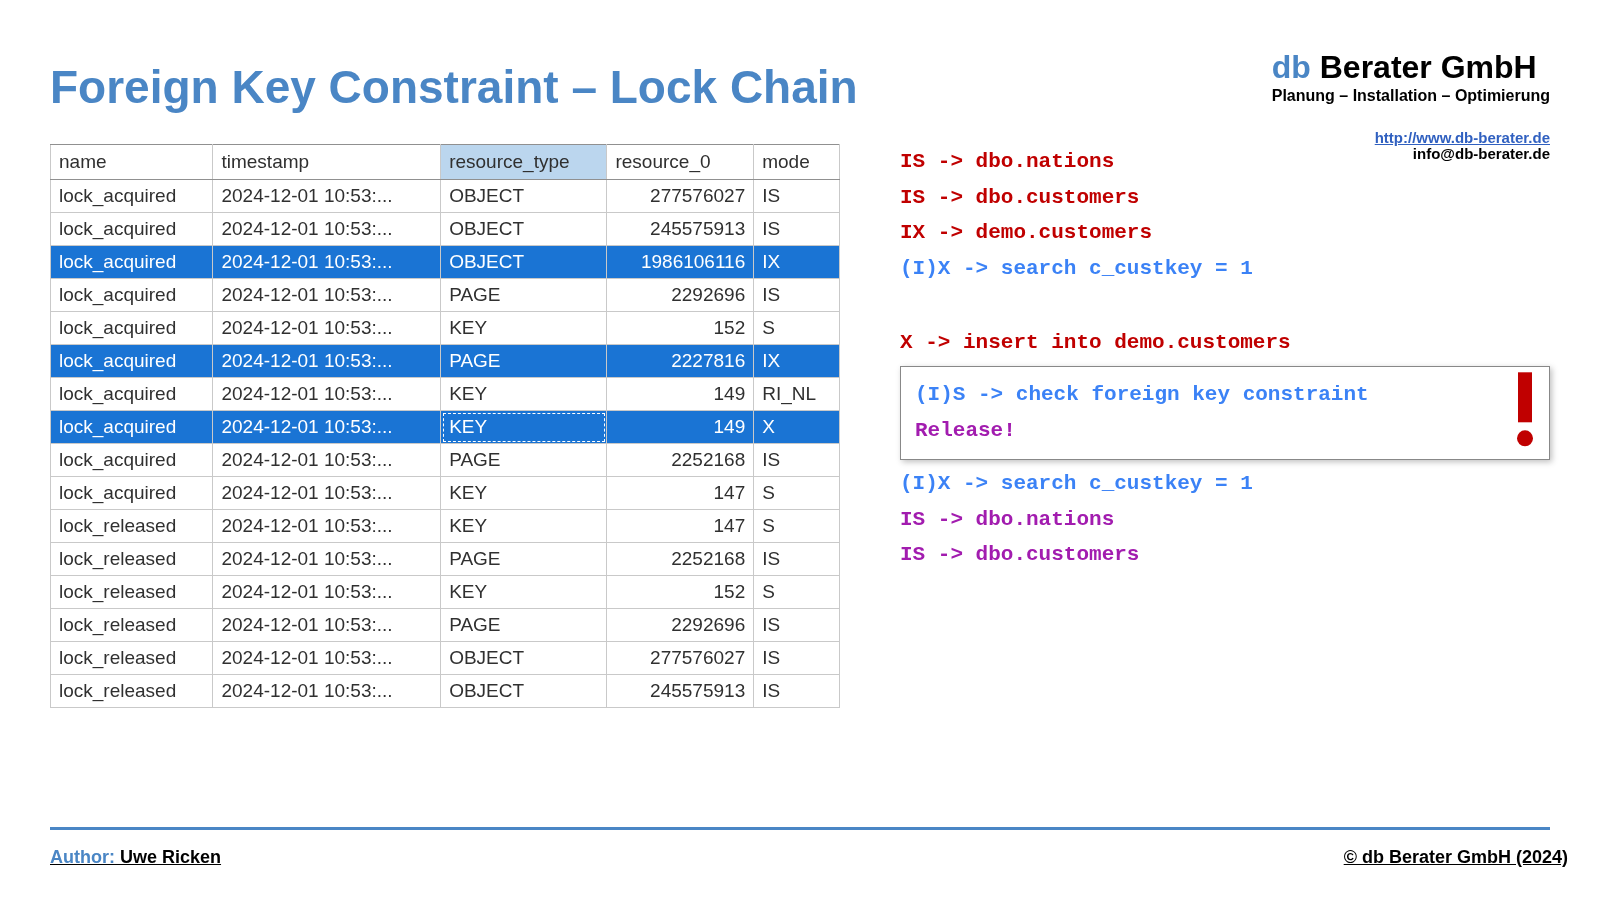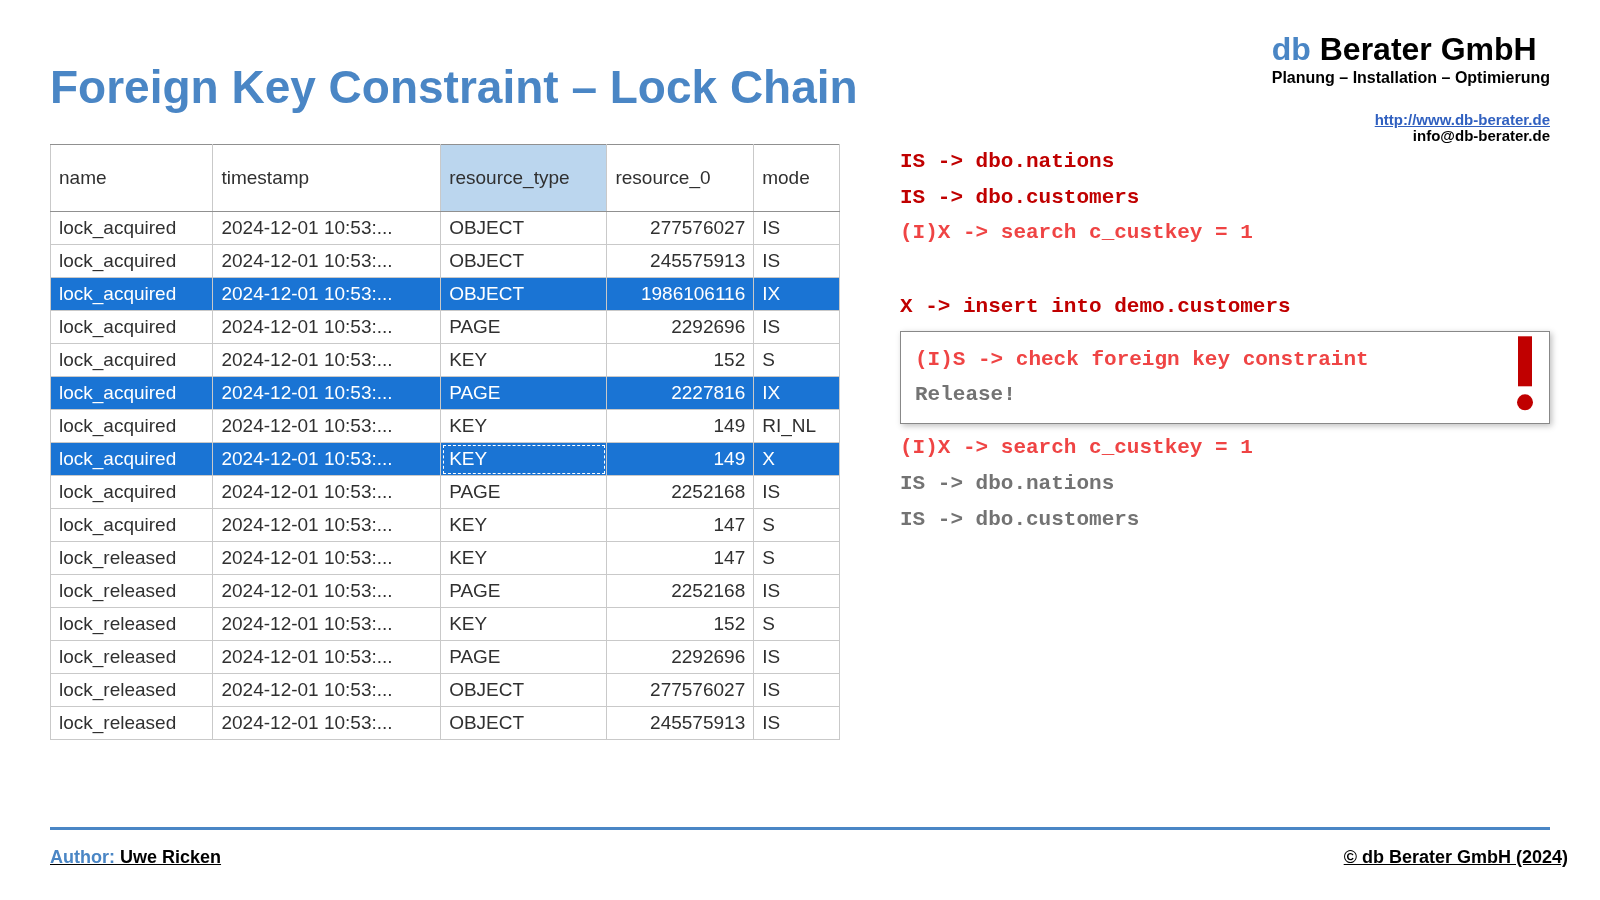--- a/index.html
+++ b/index.html
@@ -21,21 +21,21 @@
     padding: 50px 50px 30px 50px;
   }
   .title {
     font-size: 46px;
     font-weight: 700;
     color: #4A86C5;
     margin: 10px 0 30px 0;
   }
   .branding {
     position: absolute;
-    top: 32px;
+    top: 50px;
     right: 50px;
     text-align: left;
     line-height: 1.1;
   }
   .branding-main {
     font-size: 32px;
     font-weight: 700;
   }
   .branding-main .db {
     color: #4A86C5;
@@ -75,21 +75,21 @@
   }
   table.lock-table {
     border-collapse: collapse;
     width: 100%;
     font-size: 19px;
     color: #303030;
   }
   table.lock-table th {
     font-weight: 400;
     text-align: left;
-    padding: 22px 8px;
+    padding: 6px 8px;
     border: 1px solid #c9c9c9;
     border-top: 1px solid #909090;
     border-bottom: 1px solid #909090;
     background: #fff;
   }
   table.lock-table th.header-selected {
     background: #BBD6EE;
   }
   table.lock-table td {
     padding: 5px 8px;
@@ -110,22 +110,22 @@
 
   
   .explain {
     flex: 1;
     font-family: "Consolas", "Courier New", monospace;
     font-size: 21px;
     font-weight: 700;
     line-height: 1.7;
   }
   .explain .red   { color: #C00000; }
-  .explain .black { color: #ef4444; }
-  .explain .green { color: #737373; }
+  .explain .black { color: #3b82f6; }
+  .explain .green { color: #a21caf; }
   .explain .spacer { height: 38px; }
   .explain-box {
     border: 1px solid #888;
     box-shadow: 2px 2px 6px rgba(0,0,0,.25);
     padding: 10px 14px;
     margin: 6px 0;
     position: relative;
   }
   .exclaim {
     position: absolute;
@@ -316,20 +316,21 @@
               <td>IS</td>
             </tr>
           </tbody>
       </table>
     </div>
 
     <div class="explain">
       <div id="explain-top">
           <div class="red">IS -&gt; dbo.nations</div>
           <div class="red">IS -&gt; dbo.customers</div>
+          <div class="red">IX -&gt; demo.customers</div>
           <div class="black">(I)X -&gt; search c_custkey = 1</div>
         </div>
       <div class="spacer"></div>
       <div class="red">X -&gt; insert into demo.customers</div>
 
       <div class="explain-box">
         <div class="black">(I)S -&gt; check foreign key constraint</div>
         <div class="green">Release!</div>
         <div class="exclaim">
           <div class="bar"></div>

